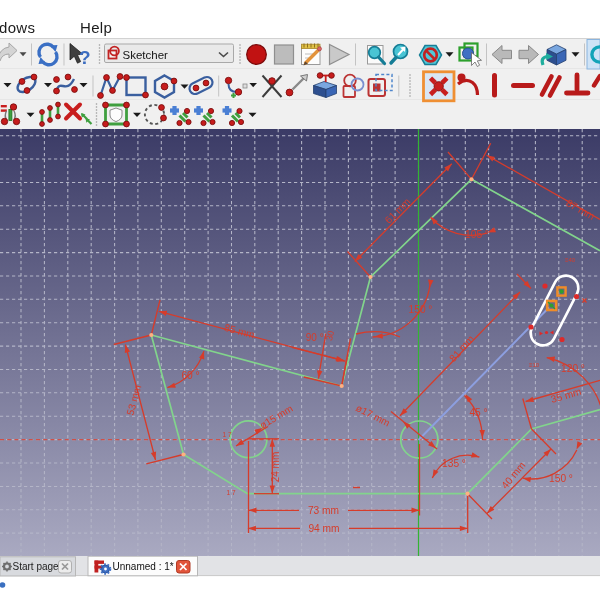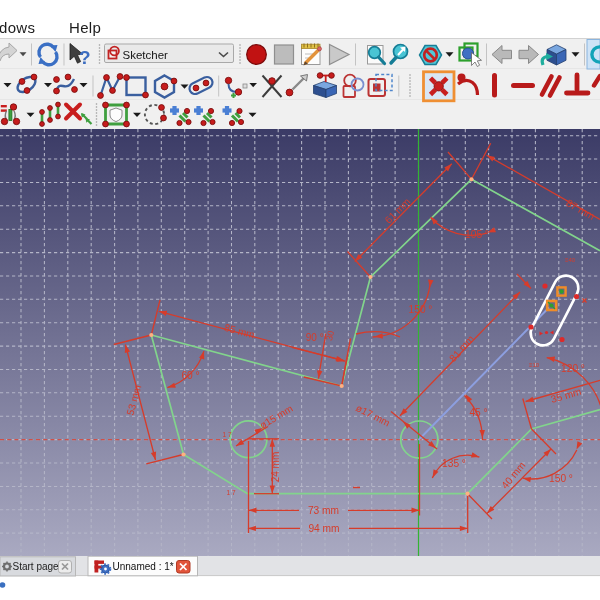--- a/index.html
+++ b/index.html
@@ -1,20 +1,20 @@
 <!DOCTYPE html>
 <html><head><meta charset="utf-8"><style>
 html,body{margin:0;padding:0;width:600px;height:600px;overflow:hidden;background:#ffffff;font-family:"Liberation Sans",sans-serif;}
 #menu{position:absolute;left:0;top:0;width:600px;height:50px;background:#ffffff;}
 #menu span{position:absolute;top:19px;font-size:15px;letter-spacing:0.3px;color:#1c1c1c;}
 svg{position:absolute;left:0;display:block;}
 </style></head><body>
 <div id="menu">
     <span style="left:-1px">dows</span>
-    <span style="left:69px">Help</span>
+    <span style="left:80px">Help</span>
   </div>
 <svg width="600" height="91" style="top:38px" viewBox="0 38 600 91">
     <rect x="0" y="38" width="600" height="91" fill="#f0f0f0"></rect>
     <line x1="0" y1="38.5" x2="600" y2="38.5" stroke="#d2d2d2" stroke-width="1"></line>
     <line x1="0" y1="68.5" x2="600" y2="68.5" stroke="#e6e6e6" stroke-width="1"></line>
     <line x1="0" y1="99.5" x2="600" y2="99.5" stroke="#e6e6e6" stroke-width="1"></line>
     <path d="M-3,60 Q0,48 9,47 L9,43 L17,50.5 L9,58 L9,54 Q2,54 0,61 Z" fill="#d4d4d4" stroke="#a6a6a6" stroke-width="1"></path>
     <polygon points="19.5,52.2 26.5,52.2 23,56.2" fill="#4a4a4a"></polygon>
     <line x1="31.5" y1="43.5" x2="31.5" y2="65.5" stroke="#c3c3c3" stroke-width="1"></line>
     <path d="M40.5,57 A8,8 0 0 1 53.5,47.5" fill="none" stroke="#3a6fc4" stroke-width="3.4"></path>

